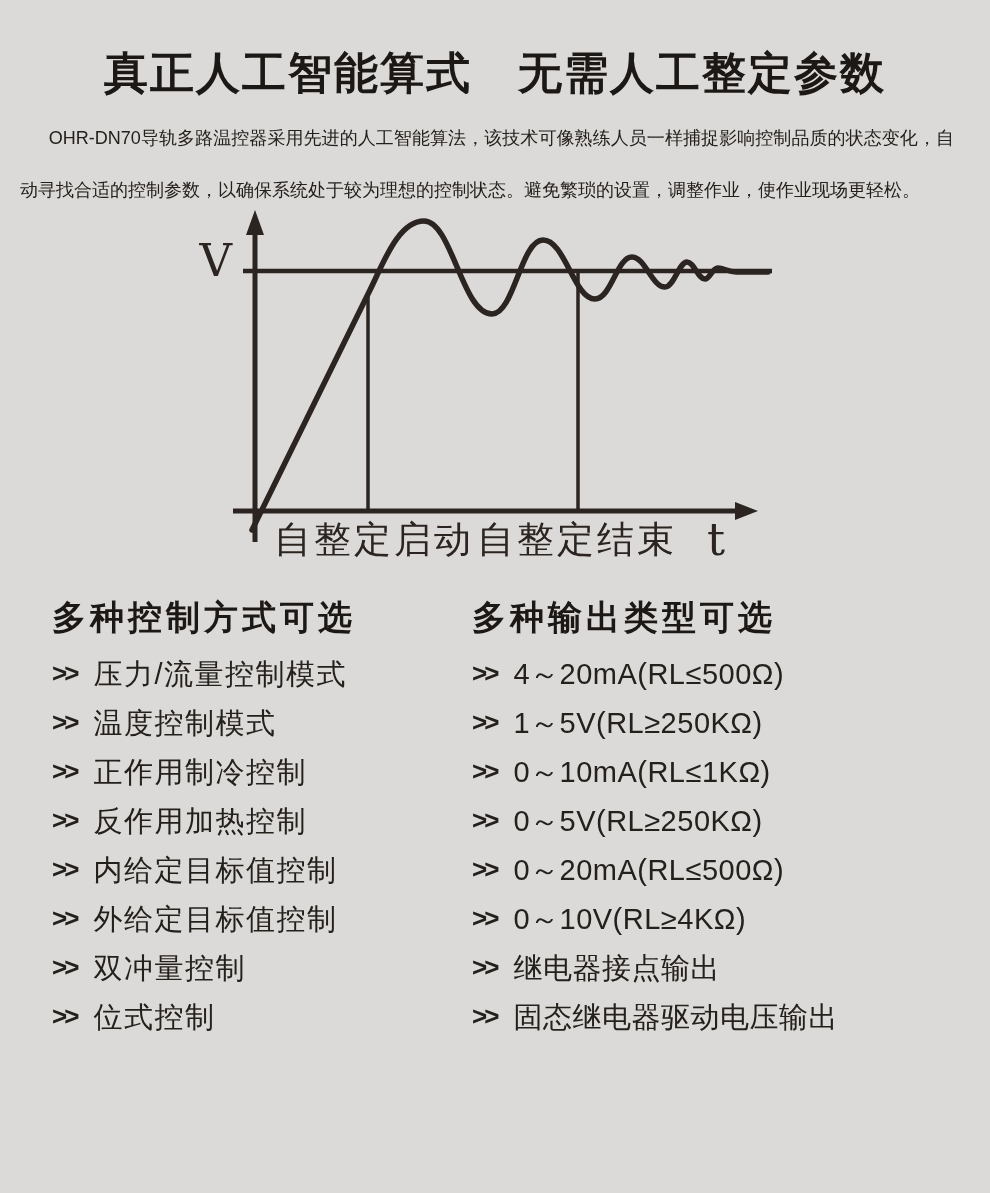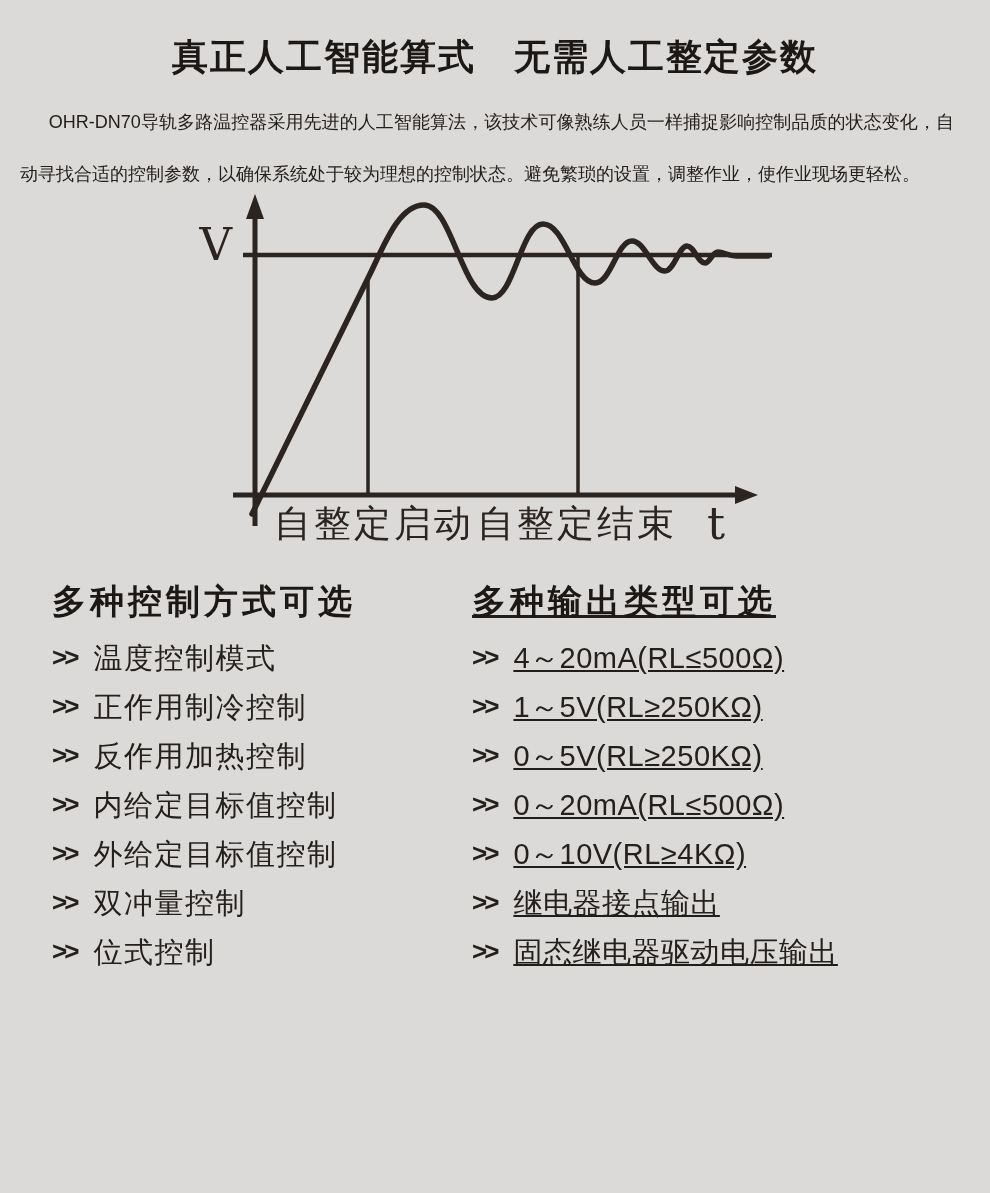--- a/index.html
+++ b/index.html
@@ -7,23 +7,23 @@
     width: 990px;
     height: 1193px;
     background: #dcdad8;
     color: #211d1a;
     font-family: "Liberation Sans", "DejaVu Sans", sans-serif;
     overflow: hidden;
   }
   .page { padding-top: 34px; }
 
   h1.title {
-    margin: 0;
+    margin: 16px;
     text-align: center;
-    font-size: 36px;
+    font-size: 44px;
     line-height: 46px;
     font-weight: bold;
     letter-spacing: 2px;
     color: #1c1815;
   }
 
   p.intro {
     margin: 16px 36px 0 20px;
     font-size: 18px;
     line-height: 52px;
@@ -46,21 +46,21 @@
   }
   .diagram .axis-letter { font-size: 45px; }
   .diagram .anno { font-size: 37px; letter-spacing: 3px; }
 
   .columns {
     display: flex;
     margin-top: 30px;
     padding-left: 52px;
   }
   .col-left  { flex: 0 0 420px; }
-  .col-right { flex: 1 1 auto; text-decoration: underline; }
+  .col-right { flex: 1 1 auto; }
 
   h2.col-heading {
     margin: 0;
     font-size: 34px;
     line-height: 38px;
     font-weight: bold;
     letter-spacing: 4px;
     color: #1c1815;
   }
   ul.feature-list {
@@ -126,35 +126,37 @@
       <text class="anno" x="374" y="344" text-anchor="middle">自整定启动</text>
       <text class="anno" x="577" y="344" text-anchor="middle">自整定结束</text>
     </svg>
   </div>
 
   <div class="columns">
 
     <section class="col-left">
       <h2 class="col-heading">多种控制方式可选</h2>
       <ul class="feature-list">
+        <li><span class="marker">&gt;&gt;</span><span class="item-label">压力/流量控制模式</span></li>
         <li><span class="marker">&gt;&gt;</span><span class="item-label">温度控制模式</span></li>
         <li><span class="marker">&gt;&gt;</span><span class="item-label">正作用制冷控制</span></li>
         <li><span class="marker">&gt;&gt;</span><span class="item-label">反作用加热控制</span></li>
         <li><span class="marker">&gt;&gt;</span><span class="item-label">内给定目标值控制</span></li>
         <li><span class="marker">&gt;&gt;</span><span class="item-label">外给定目标值控制</span></li>
         <li><span class="marker">&gt;&gt;</span><span class="item-label">双冲量控制</span></li>
         <li><span class="marker">&gt;&gt;</span><span class="item-label">位式控制</span></li>
       </ul>
     </section>
 
     <section class="col-right">
       <h2 class="col-heading">多种输出类型可选</h2>
       <ul class="feature-list">
         <li><span class="marker">&gt;&gt;</span><span class="item-label">4～20mA(RL≤500Ω)</span></li>
         <li><span class="marker">&gt;&gt;</span><span class="item-label">1～5V(RL≥250KΩ)</span></li>
+        <li><span class="marker">&gt;&gt;</span><span class="item-label">0～10mA(RL≤1KΩ)</span></li>
         <li><span class="marker">&gt;&gt;</span><span class="item-label">0～5V(RL≥250KΩ)</span></li>
         <li><span class="marker">&gt;&gt;</span><span class="item-label">0～20mA(RL≤500Ω)</span></li>
         <li><span class="marker">&gt;&gt;</span><span class="item-label">0～10V(RL≥4KΩ)</span></li>
         <li><span class="marker">&gt;&gt;</span><span class="item-label">继电器接点输出</span></li>
         <li><span class="marker">&gt;&gt;</span><span class="item-label">固态继电器驱动电压输出</span></li>
       </ul>
     </section>
 
   </div>
 </div>

